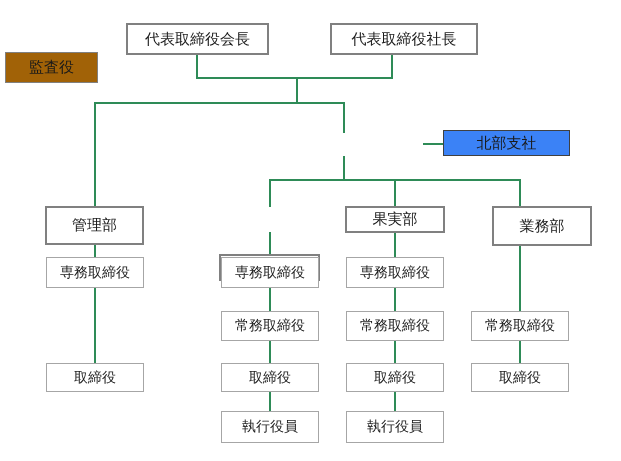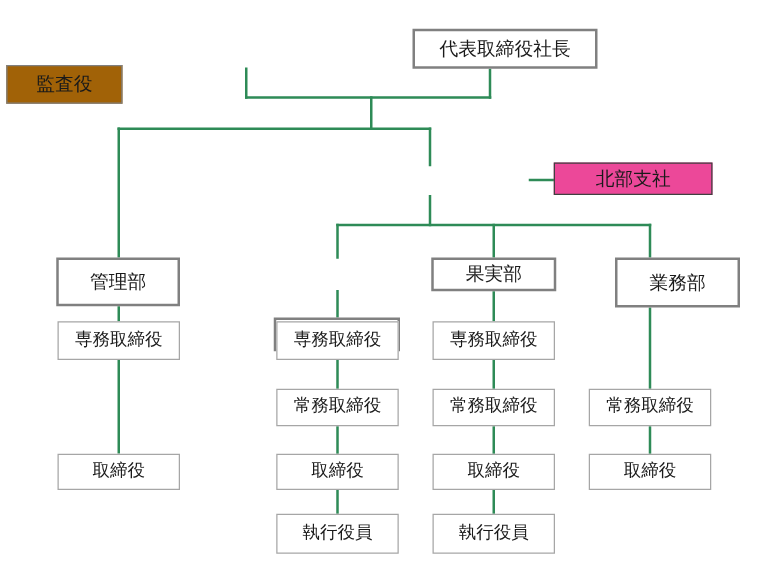--- a/index.html
+++ b/index.html
@@ -36,21 +36,21 @@
     border:2px solid #808080;
     font-size:9px;
   }
   .box.yellow{
     border:1px solid #808080;
     background:#a16207;
     font-size:15px;
   }
   .box.green{
     border:1px solid #404040;
-    background:#ec4899;
+    background:#3b82f6;
     font-size:15px;
   }
 </style>
 </head>
 <body>
 
 <div id="chart">
 
   <div class="conn" style="left:196px;top:54px;width:2px;height:25px;"></div>
 
@@ -87,20 +87,21 @@
   <div class="conn" style="left:394px;top:232px;width:2px;height:26px;"></div>
   <div class="conn" style="left:394px;top:287px;width:2px;height:25px;"></div>
   <div class="conn" style="left:394px;top:340px;width:2px;height:24px;"></div>
   <div class="conn" style="left:394px;top:391px;width:2px;height:21px;"></div>
 
   <div class="conn" style="left:519px;top:232px;width:2px;height:80px;"></div>
   <div class="conn" style="left:519px;top:340px;width:2px;height:24px;"></div>
 
   <div class="box yellow" style="left:5px;top:52px;width:93px;height:31px;">監査役</div>
 
+  <div class="box major" style="left:126px;top:23px;width:143px;height:32px;">代表取締役会長</div>
 
   <div class="box major" style="left:318px;top:23px;width:148px;height:32px;margin-left:12px;">代表取締役社長</div>
 
 
   <div class="box green" style="left:443px;top:130px;width:127px;height:26px;">北部支社</div>
 
   <div class="box major" style="left:45px;top:206px;width:99px;height:39px;">管理部</div>
 
   <div class="box major" style="left:219px;top:206px;width:101px;height:27px;margin-top:48px;">野菜部</div>
 

